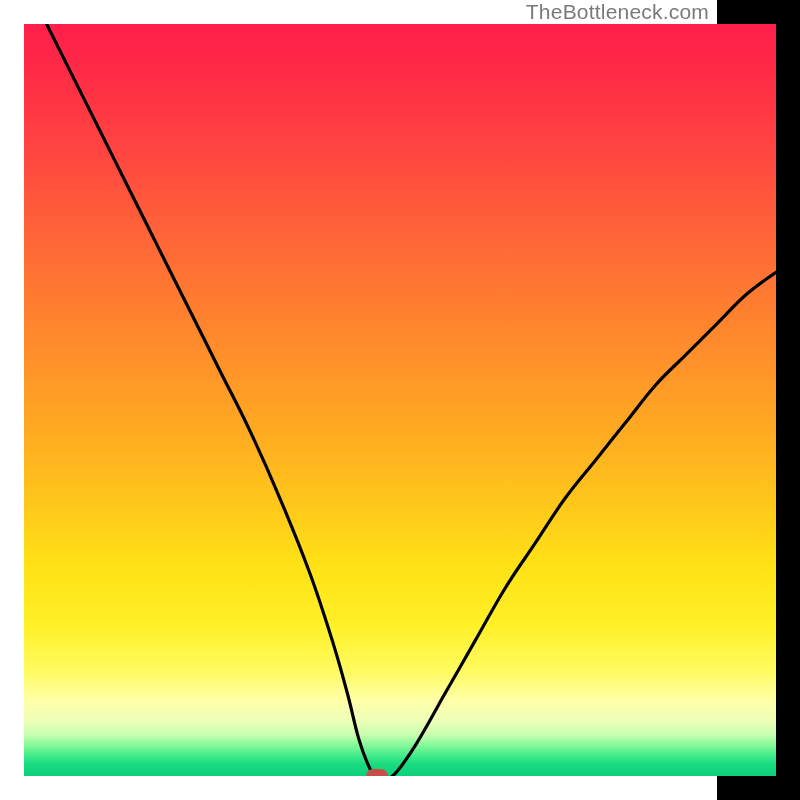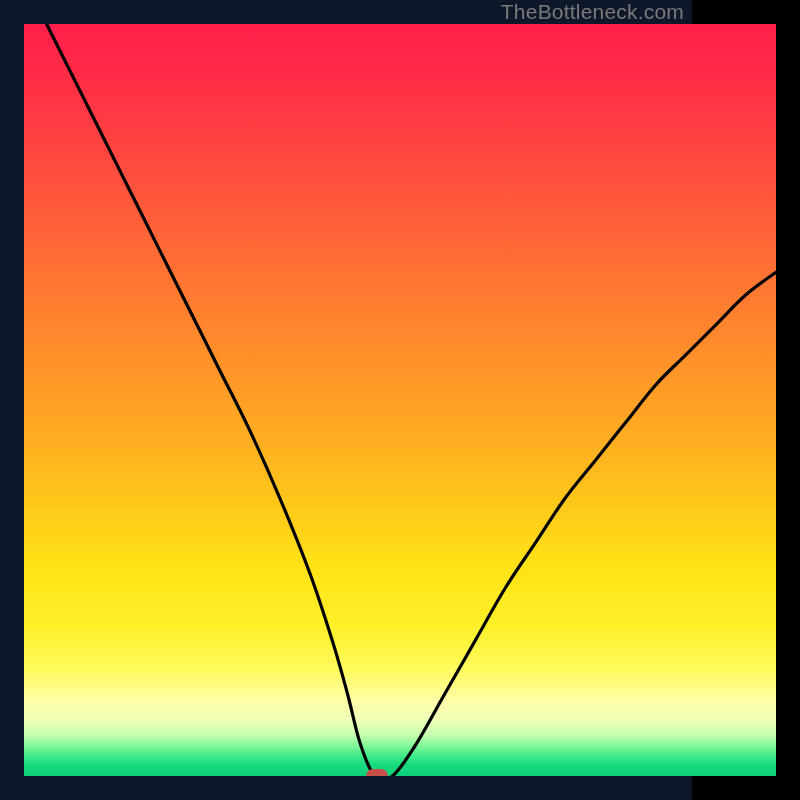--- a/index.html
+++ b/index.html
@@ -9,21 +9,22 @@
     height: 800px;
     background: #000;
     overflow: hidden;
   }
   .frame {
     position: absolute;
     left: 0;
     top: 0;
     width: 692px;
     height: 800px;
-    background: #0f172a;
+    background: #ffffff;
+    padding-left: 25px;
   }
   .plot {
     position: absolute;
     left: 24px;
     top: 24px;
     width: 752px;
     height: 752px;
     overflow: hidden;
   }
   .gradient {

